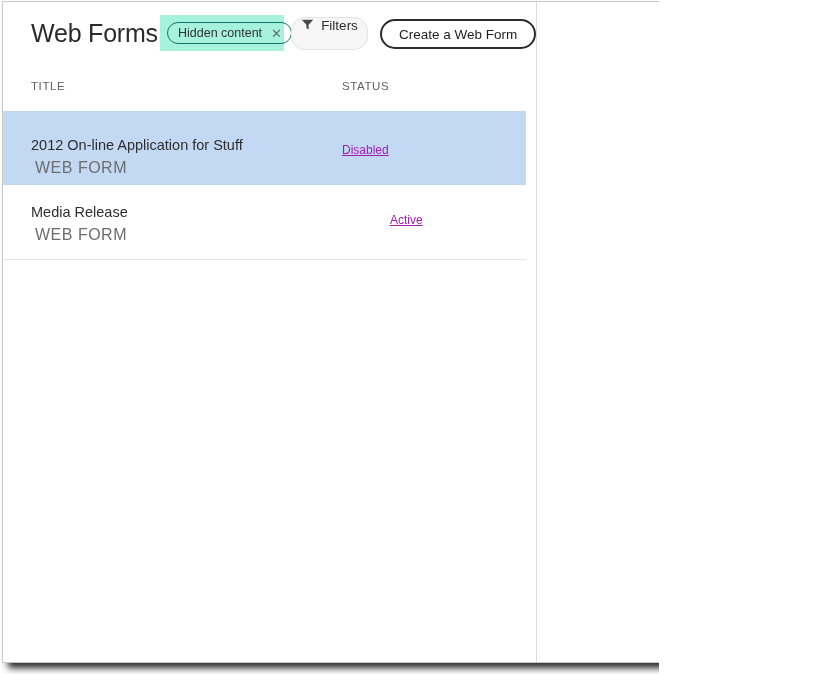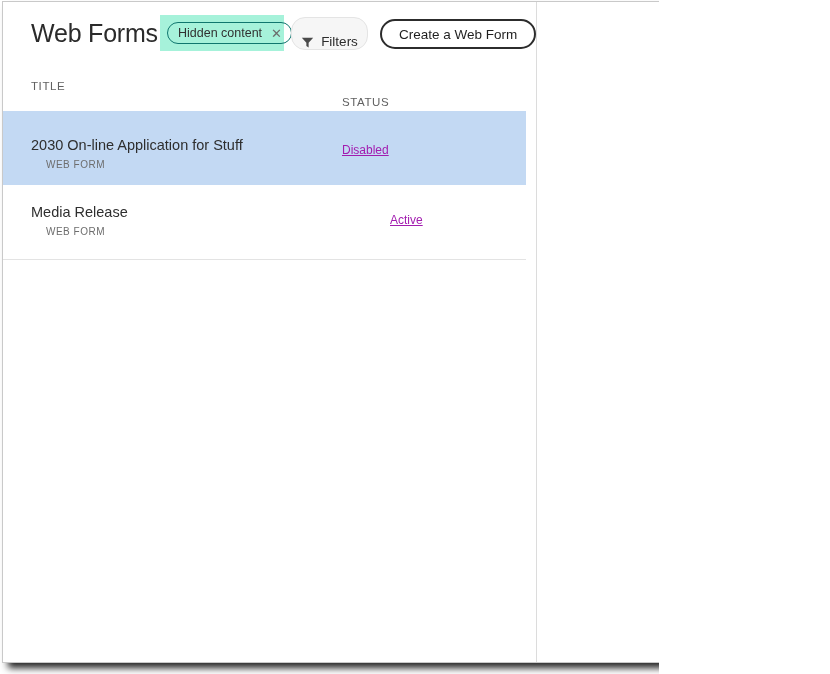--- a/index.html
+++ b/index.html
@@ -92,21 +92,21 @@
   .filters-btn {
     position: absolute;
     left: 288px;
     top: 15px;
     width: 77px;
     height: 33px;
     background: #f6f6f6;
     border: 1px solid #e4e4e4;
     border-radius: 14px;
     display: flex;
-    align-items: flex-end;
+    align-items: flex-start;
     justify-content: center;
     gap: 7px;
     box-sizing: border-box;
   }
   .filters-btn .lbl {
     font-size: 13.5px;
     color: #2c2c2c;
   }
   .create-btn {
     position: absolute;
@@ -144,21 +144,20 @@
     letter-spacing: 0.6px;
     color: #616161;
   }
   .col-status {
     position: absolute;
     left: 339px;
     top: 3px;
     font-size: 11.5px;
     letter-spacing: 0.6px;
     color: #616161;
-    margin-top: 16px;
   }
 
   .row {
     position: absolute;
     left: 0;
     width: 523px;
     box-sizing: border-box;
   }
   .row.selected { background: #c3d9f3; }
   .row.plain {
@@ -166,22 +165,22 @@
     border-bottom: 1px solid #e3e3e3;
   }
   .row .r-title {
     position: absolute;
     left: 28px;
     font-size: 14.5px;
     color: #2e2e2e;
   }
   .row .r-sub {
     position: absolute;
-    left: 43px;
-    font-size: 10px;
+    left: 32px;
+    font-size: 16px;
     letter-spacing: 0.5px;
     color: #6d6d6d;
   }
   .row .r-status {
     position: absolute;
     left: 339px;
     font-size: 12px;
     color: #a21caf;
     text-decoration: underline;
   }
@@ -226,21 +225,21 @@
           <span class="lbl">Create a Web Form</span>
         </div>
       </div>
 
       <div class="col-headers">
         <div class="col-title">TITLE</div>
         <div class="col-status">STATUS</div>
       </div>
 
       <div class="row selected" style="top:109px; height:74px;">
-        <div class="r-title" style="top:26px;">2030 On-line Application for Stuff</div>
+        <div class="r-title" style="top:26px;">2012 On-line Application for Stuff</div>
         <div class="r-sub" style="top:48px;">WEB FORM</div>
         <div class="r-status" style="top:32px;">Disabled</div>
       </div>
 
       <div class="row plain" style="top:183px; height:75px;">
         <div class="r-title" style="top:19px;">Media Release</div>
         <div class="r-sub" style="top:41px;">WEB FORM</div>
         <div class="r-status" style="top:28px;margin-left:48px;">Active</div>
       </div>
     </div>

